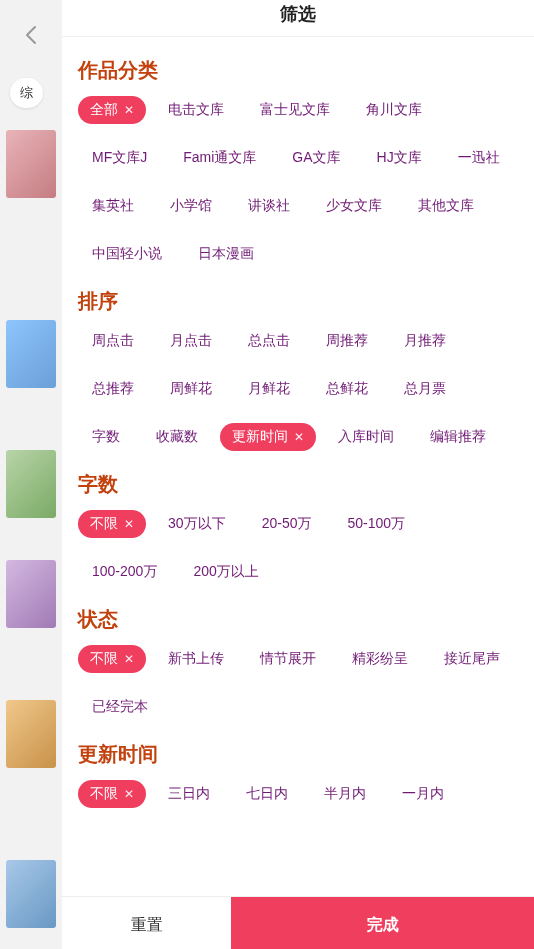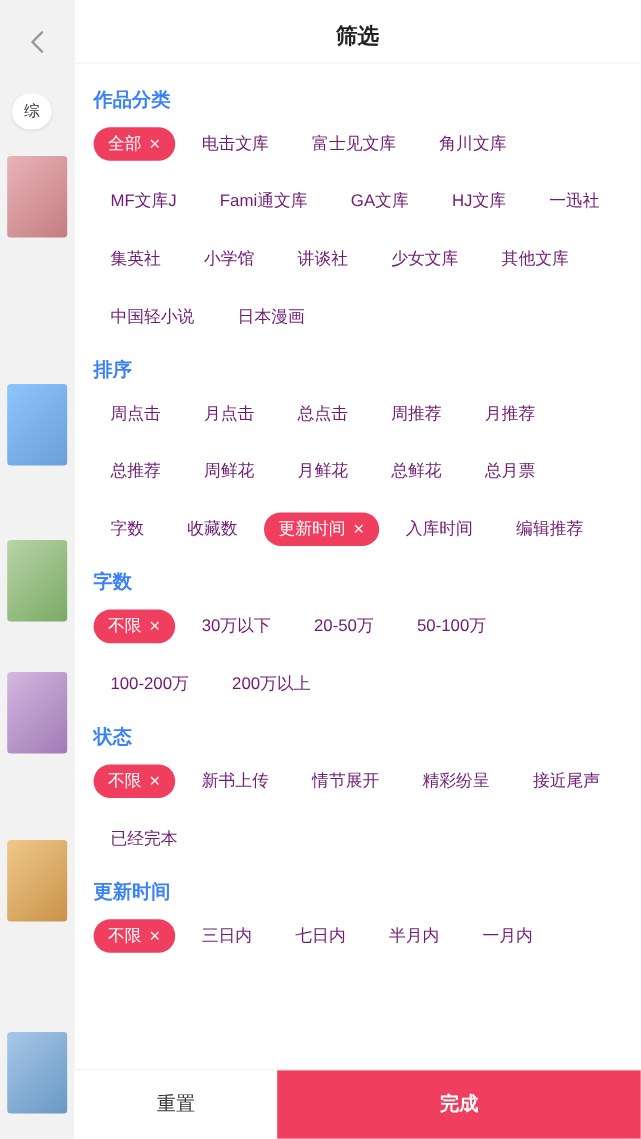--- a/index.html
+++ b/index.html
@@ -57,21 +57,21 @@
     }
 
     .right-panel {
       flex: 1;
       background: #fff;
       display: flex;
       flex-direction: column;
     }
 
     .header {
-      padding: 18px 16px 10px;
+      padding: 2px 16px 10px;
       text-align: center;
       border-bottom: 1px solid #f0f0f0;
     }
 
     .header-title {
       font-size: 18px;
       font-weight: 600;
       color: #222;
     }
 
@@ -81,23 +81,23 @@
       padding: 0 16px;
       padding-bottom: 80px;
     }
 
     .section {
       margin-top: 20px;
       margin-bottom: 8px;
     }
 
     .section-title {
-      font-size: 16px;
+      font-size: 20px;
       font-weight: 600;
-      color: #3b82f6;
+      color: #c2410c;
       margin-bottom: 12px;
     }
 
     .tags-wrap {
       display: flex;
       flex-wrap: wrap;
       gap: 20px 8px;
     }
 
     .tag {

